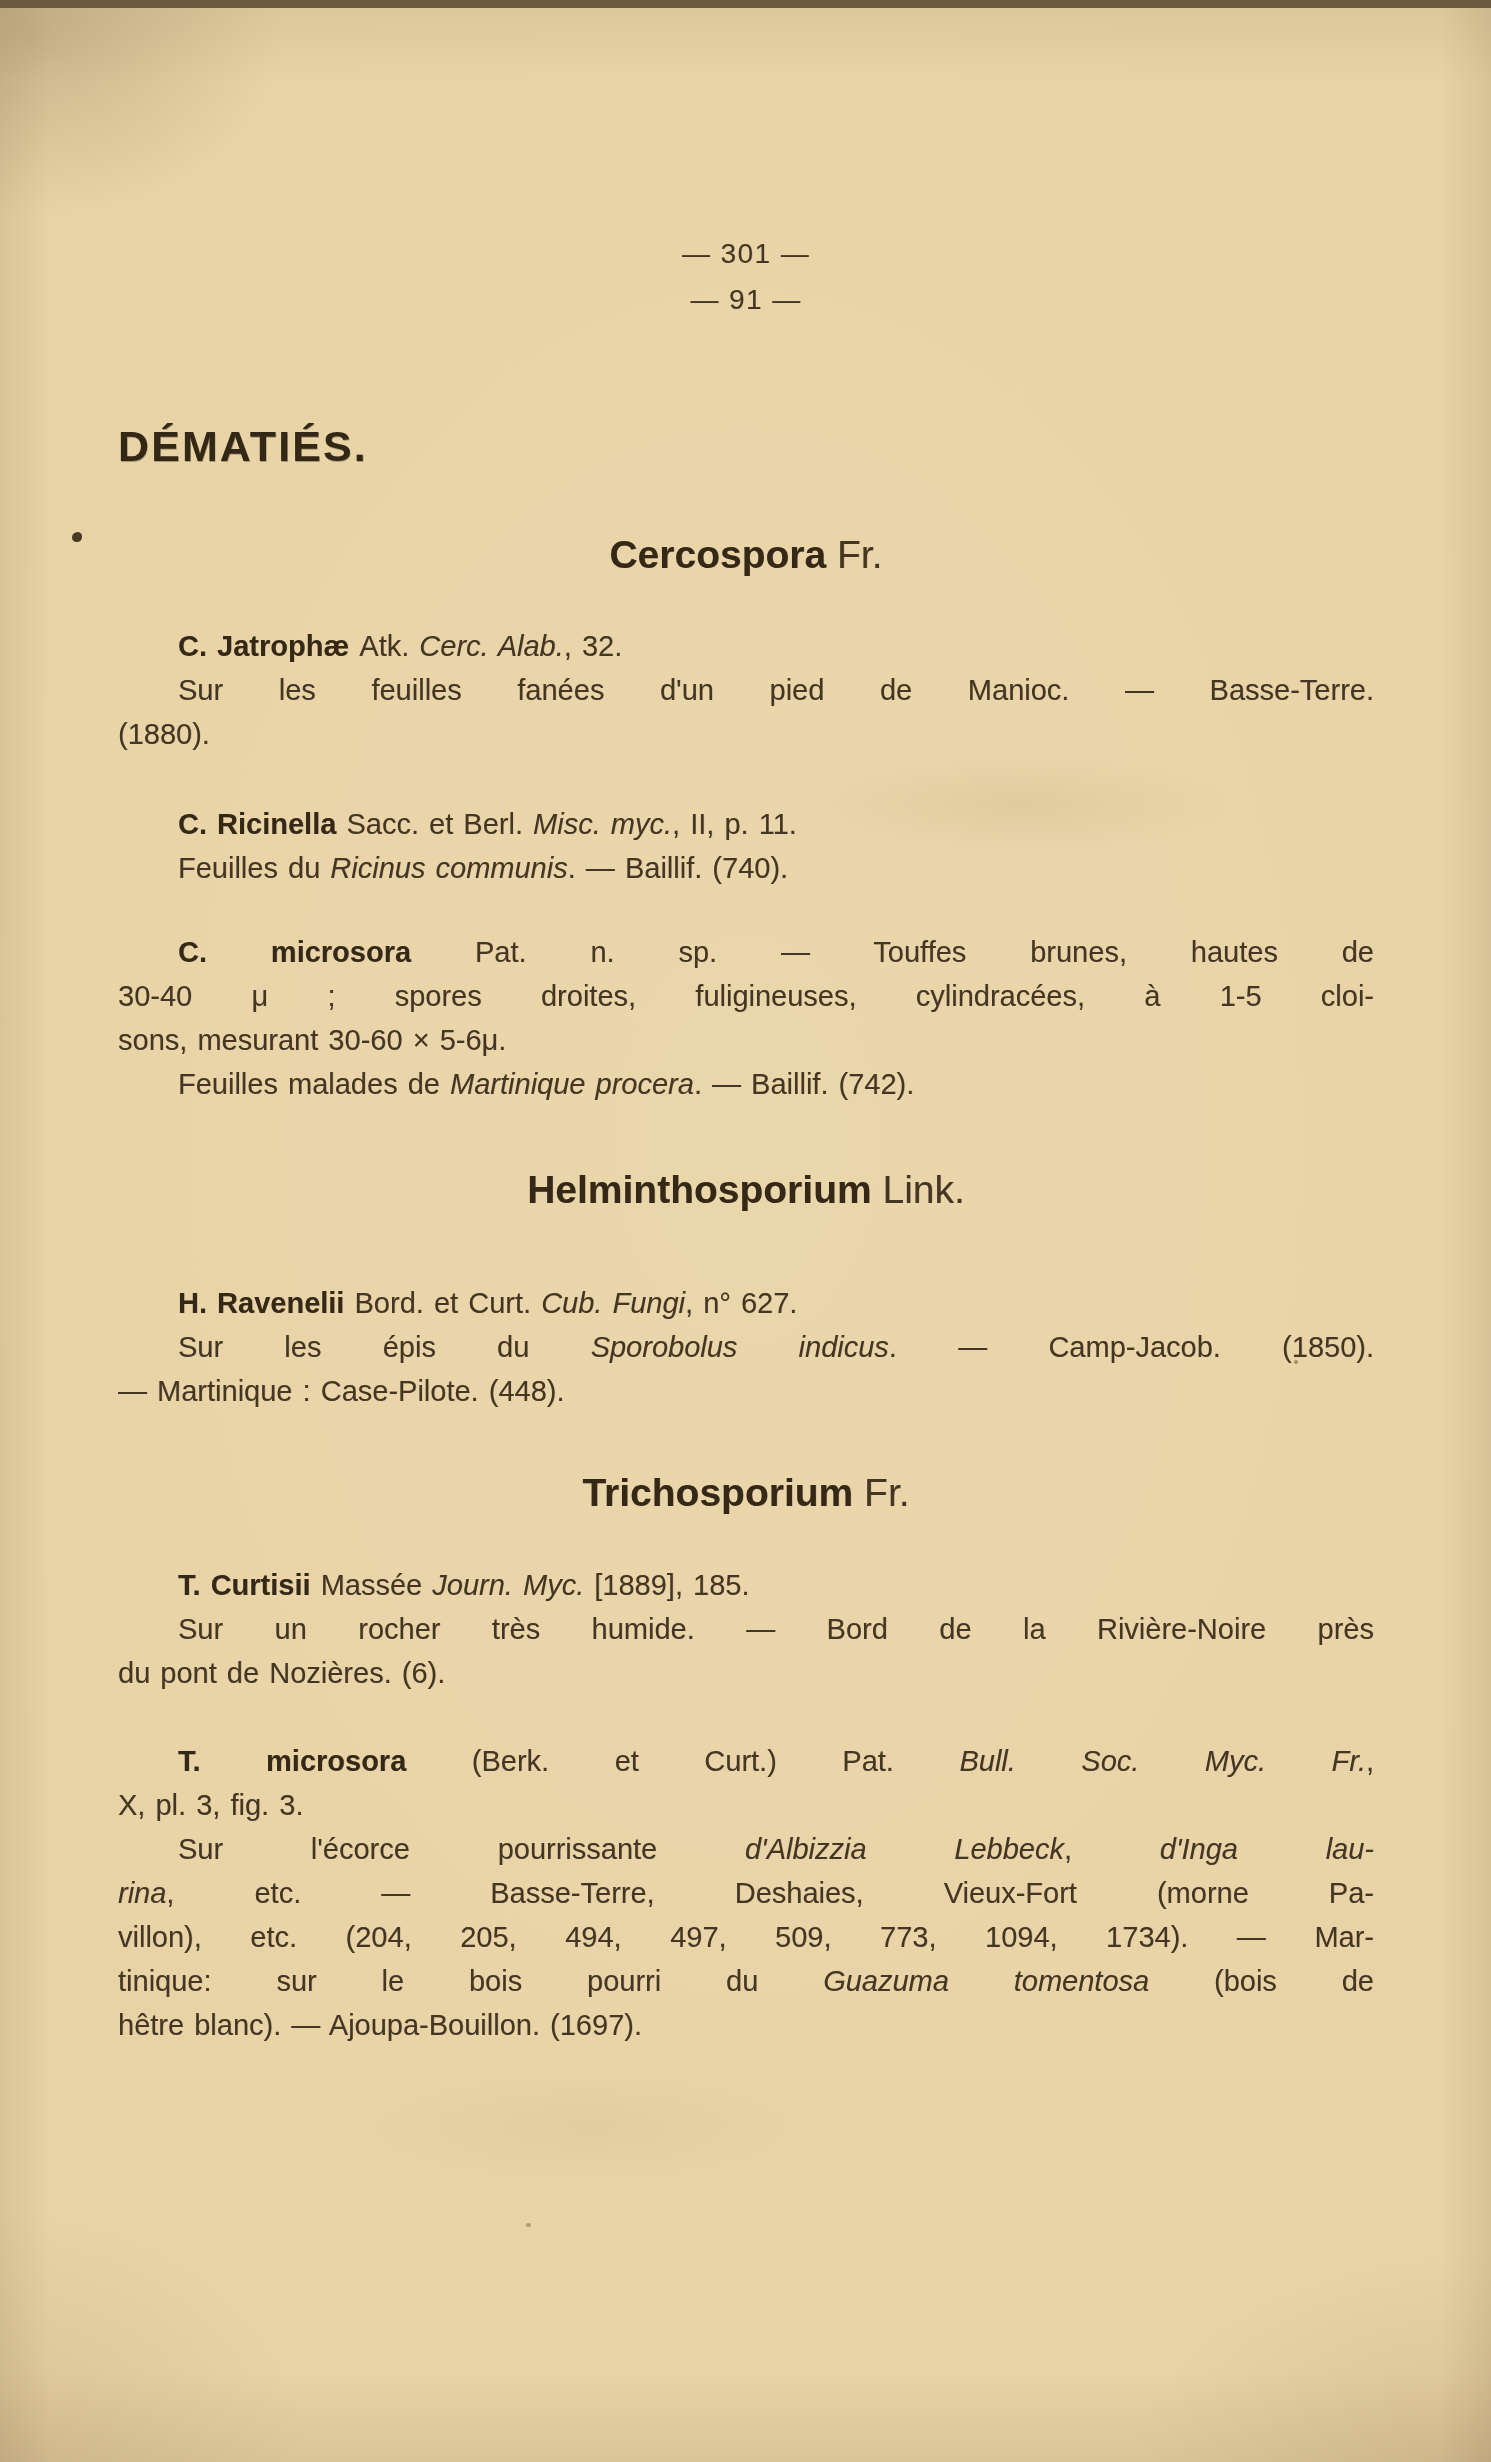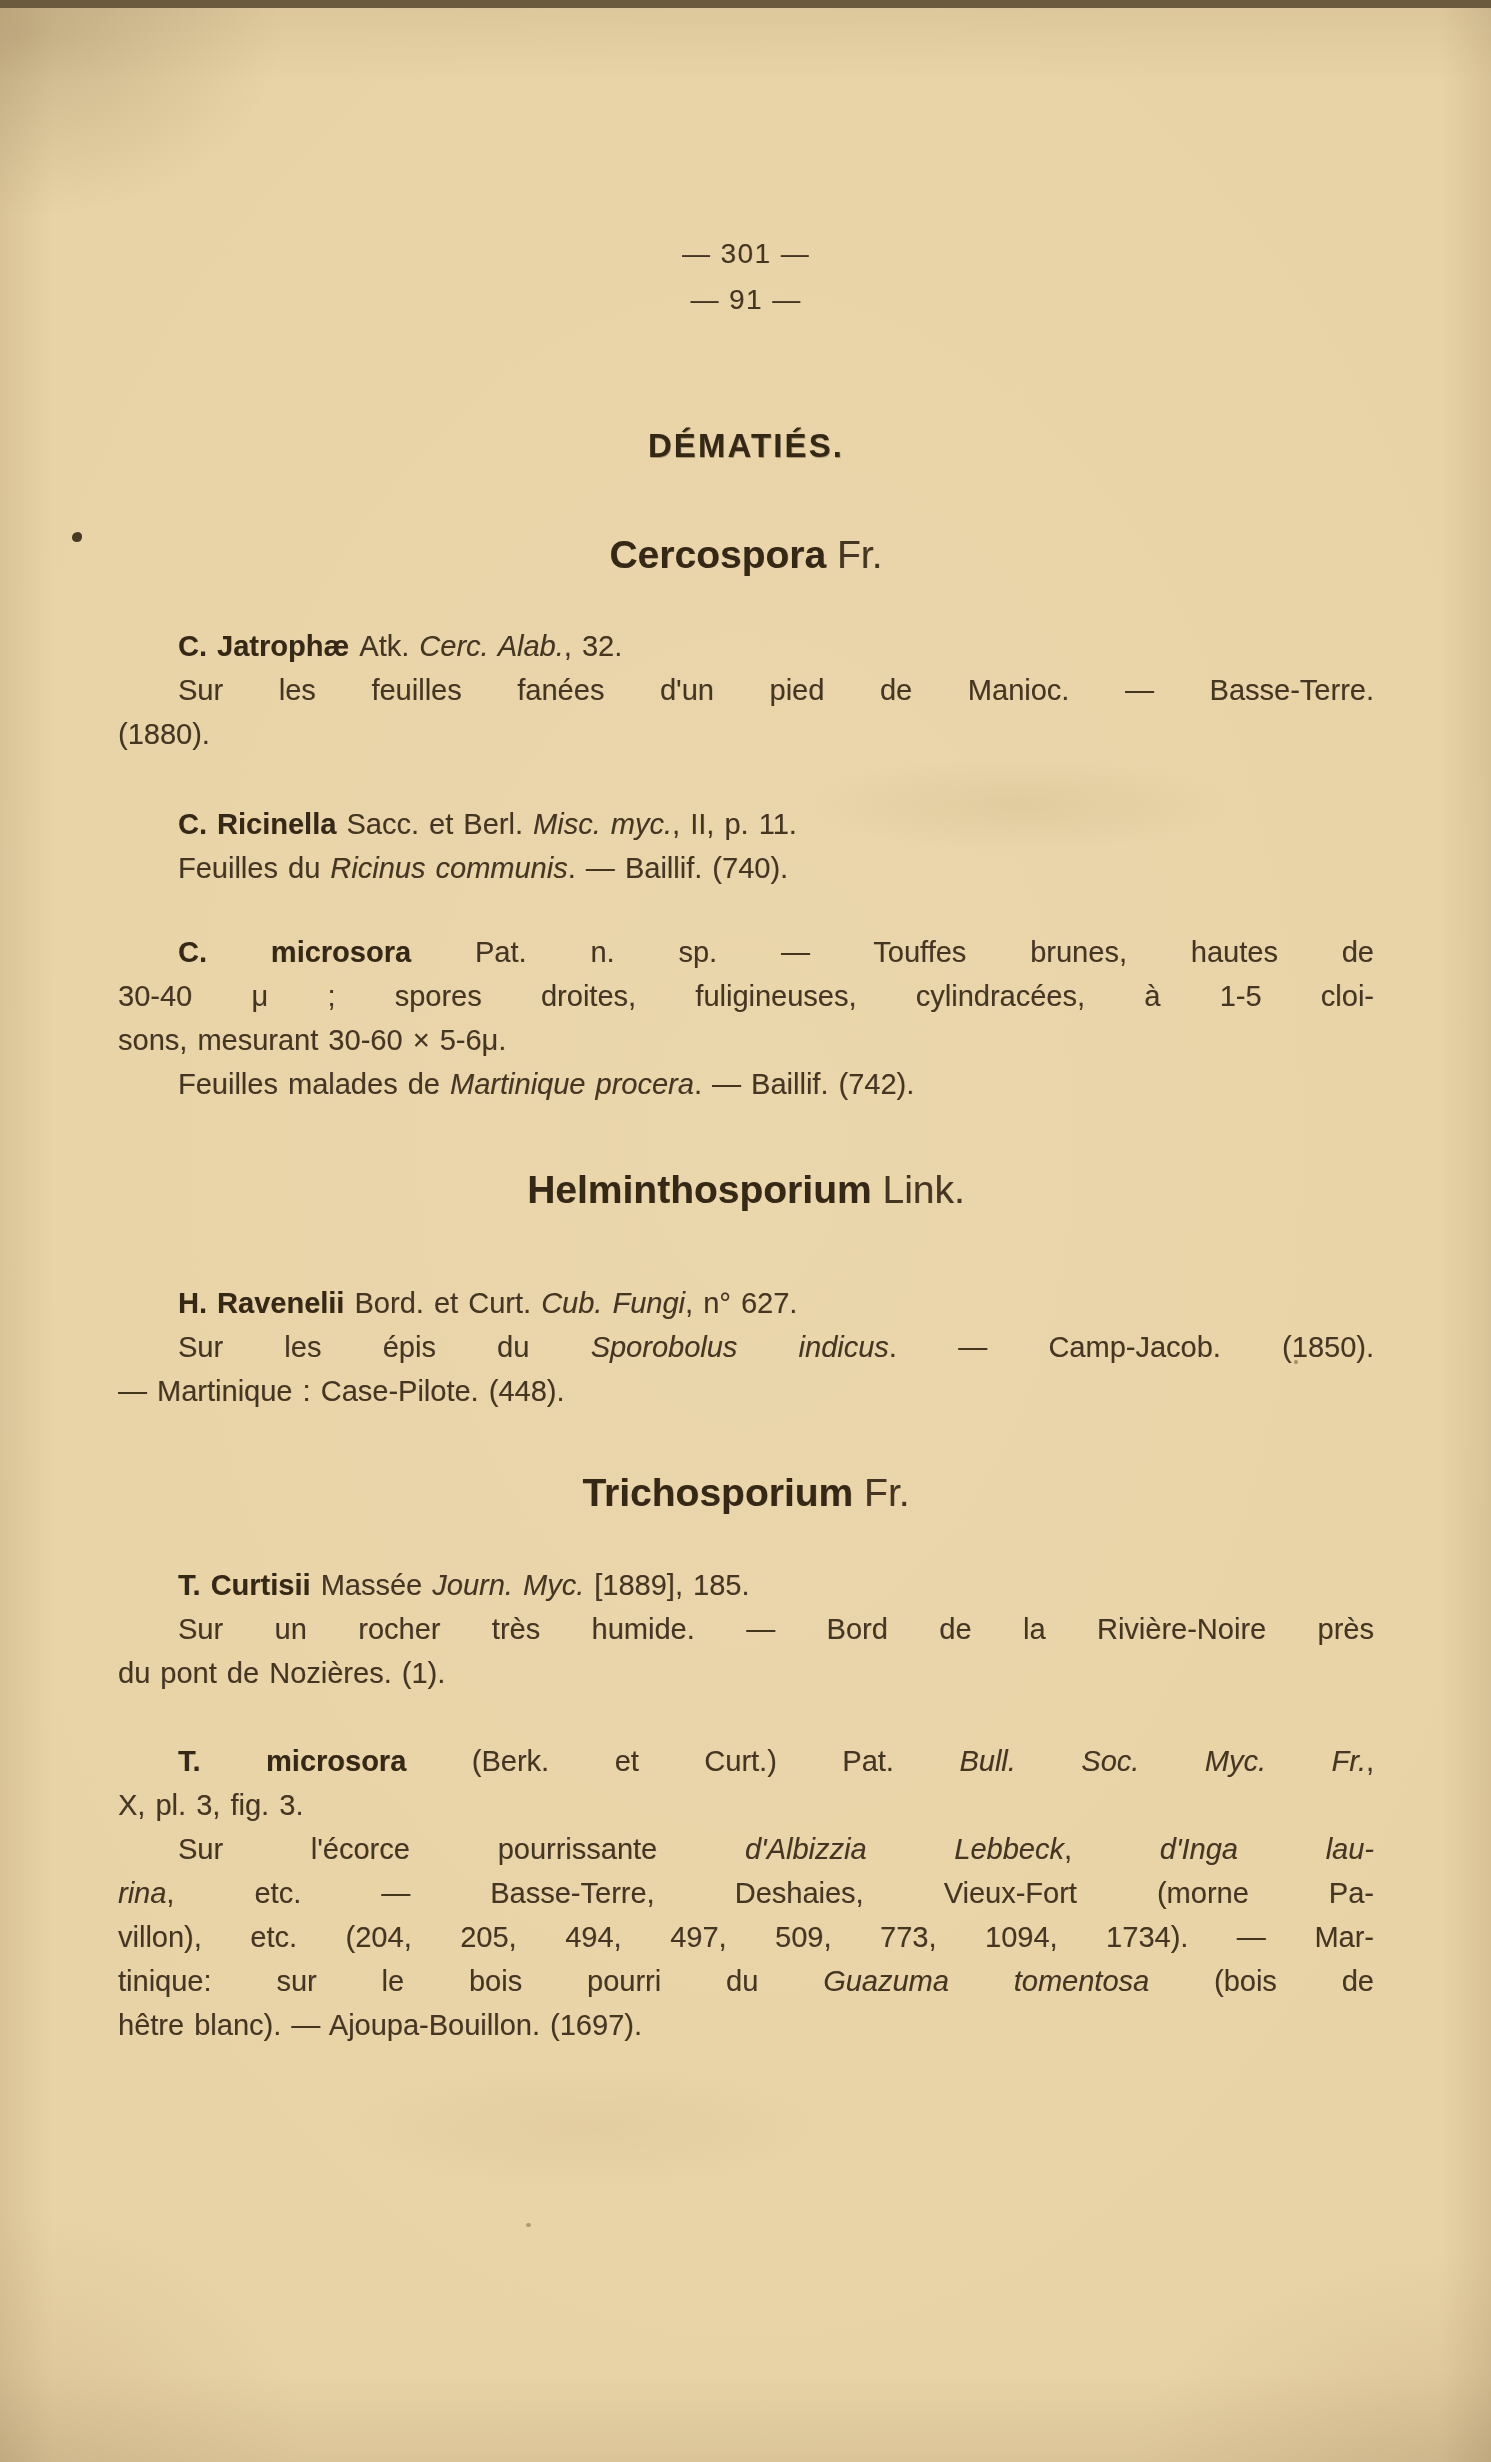--- a/index.html
+++ b/index.html
@@ -43,21 +43,21 @@
   .indent{text-indent:60px;}
   .justify{text-align:justify;text-align-last:justify;}
 
   .pagenum{
     text-align:center;font-size:28px;line-height:46px;letter-spacing:1.4px;
     text-shadow:0.4px 0.4px 0 rgba(74,56,32,.30);
   }
   #pagenum-top{margin-top:223px;}
 
   .title{
-    text-align:center;font-size:33px;line-height:46px;font-weight:bold;
+    text-align:left;font-size:43px;line-height:46px;font-weight:bold;
     letter-spacing:2.1px;color:#33271593;color:#332715;
     text-shadow:0.6px 0.6px 0 rgba(60,45,24,.35);
     margin-top:100px;
   }
   .genus{
     text-align:center;font-size:39px;line-height:44px;font-weight:normal;
     text-shadow:0.4px 0.4px 0 rgba(74,56,32,.30);
   }
   #h-cerco{margin-top:64px;}
   #h-helmintho{margin-top:62px;}
@@ -118,21 +118,21 @@
       <div class="line indent"><span class="rb">H. Ravenelii </span><span class="rr">Bord. et Curt. </span><span class="ri">Cub. Fungi</span><span class="rr">, n° 627.</span></div>
       <div class="line indent justify"><span class="rr">Sur les épis du </span><span class="ri">Sporobolus indicus</span><span class="rr">. — Camp-Jacob. (1850).</span></div>
       <div class="line"><span class="rr">— Martinique : Case-Pilote. (448).</span></div>
     </div>
 
     <h2 class="genus" id="h-tricho"><span class="rb">Trichosporium </span><span class="rr">Fr.</span></h2>
 
     <div class="entry" id="e-curtisii">
       <div class="line indent"><span class="rb">T. Curtisii </span><span class="rr">Massée </span><span class="ri">Journ. Myc.</span><span class="rr"> [1889], 185.</span></div>
       <div class="line indent justify"><span class="rr">Sur un rocher très humide. — Bord de la Rivière-Noire près</span></div>
-      <div class="line"><span class="rr">du pont de Nozières. (1).</span></div>
+      <div class="line"><span class="rr">du pont de Nozières. (6).</span></div>
     </div>
 
     <div class="entry" id="e-tomentosum">
       <div class="line indent justify"><span class="rb">T. microsora </span><span class="rr">(Berk. et Curt.) Pat. </span><span class="ri">Bull. Soc. Myc. Fr.</span><span class="rr">,</span></div>
       <div class="line"><span class="rr">X, pl. 3, fig. 3.</span></div>
       <div class="line indent justify"><span class="rr">Sur l'écorce pourrissante </span><span class="ri">d'Albizzia Lebbeck</span><span class="rr">, </span><span class="ri">d'Inga lau-</span></div>
       <div class="line justify"><span class="ri">rina</span><span class="rr">, etc. — Basse-Terre, Deshaies, Vieux-Fort (morne Pa-</span></div>
       <div class="line justify"><span class="rr">villon), etc. (204, 205, 494, 497, 509, 773, 1094, 1734). — Mar-</span></div>
       <div class="line justify"><span class="rr">tinique: sur le bois pourri du </span><span class="ri">Guazuma tomentosa</span><span class="rr"> (bois de</span></div>
       <div class="line"><span class="rr">hêtre blanc). — Ajoupa-Bouillon. (1697).</span></div>

